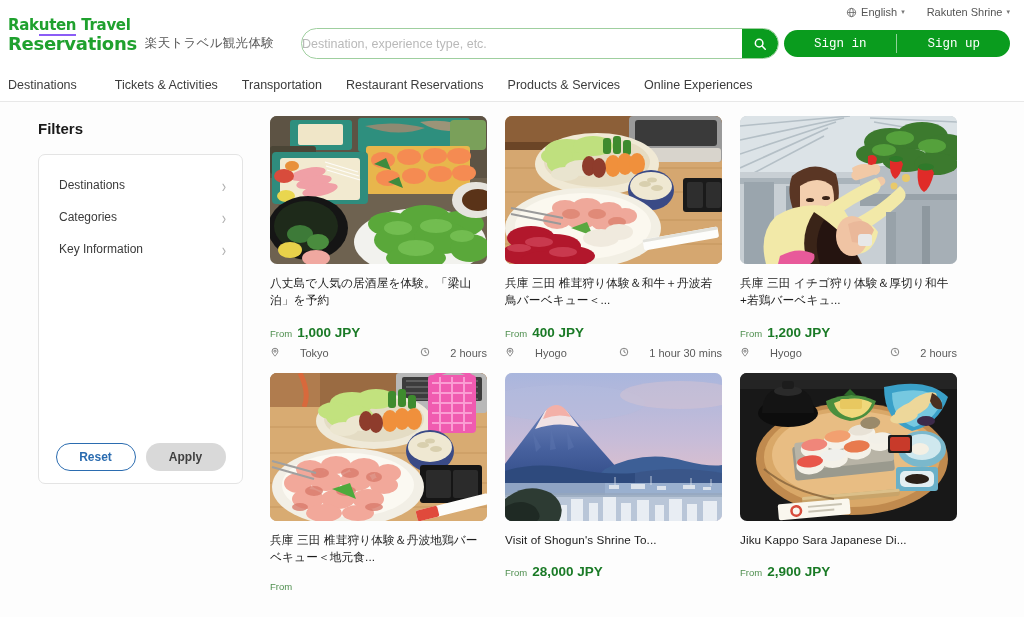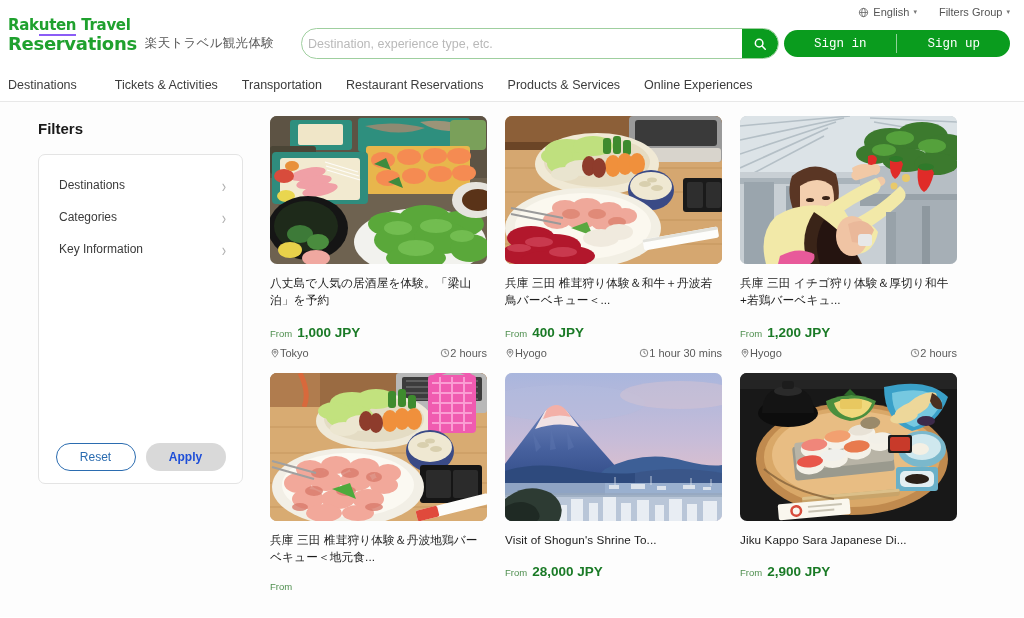--- a/index.html
+++ b/index.html
@@ -44,21 +44,21 @@
     border: 1px solid #9fcf9f;
     border-radius: 16px;
     background: #fff;
     display: flex; align-items: center;
     overflow: hidden;
   }
   .search-input {
     flex: 1;
     border: 0; outline: 0;
     height: 100%;
-    padding: 0 6px;
+    padding: 0 0;
     font-size: 12.5px;
     color: #333;
     background: transparent;
     font-family: "Liberation Sans", sans-serif;
   }
   .search-input::placeholder { color: #b9b9b9; }
   .search-btn {
     width: 36px; height: 100%;
     background: #0a9c1e;
     border: 0; cursor: pointer;
@@ -145,28 +145,28 @@
   .filter-actions {
     position: absolute;
     left: 0; right: 0; bottom: 12px;
     display: flex; align-items: center; justify-content: center; gap: 10px;
   }
   .btn-reset {
     width: 80px; height: 28px;
     border: 1px solid #2b6cb0;
     background: #fff; color: #2b6cb0;
     border-radius: 15px;
-    font-size: 12px; font-weight: normal;
+    font-size: 12px; font-weight: bold;
     cursor: pointer;
     font-family: "Liberation Sans", sans-serif;
   }
   .btn-apply {
     width: 80px; height: 28px;
     border: 0;
-    background: #d9d9d9; color: #1d4ed8;
+    background: #d9d9d9; color: #404040;
     border-radius: 15px;
     font-size: 12px; font-weight: bold;
     cursor: pointer;
     font-family: "Liberation Sans", sans-serif;
   }
 
   
   .results {
     flex: 1;
     padding: 14px 40px 0 2px;
@@ -195,21 +195,21 @@
     letter-spacing: 0.1px;
   }
   .card-price { margin-top: 16px; display: flex; align-items: baseline; gap: 5px; }
   .from-label { font-size: 9.5px; color: #4f8f4f; }
   .price-val { font-size: 13.5px; font-weight: bold; color: #1a7a26; }
   .card-meta {
     margin-top: 7px;
     display: flex; align-items: center; justify-content: space-between;
     font-size: 11px; color: #5a5a5a;
   }
-  .meta-chunk { display: flex; align-items: center; gap: 0; }
+  .meta-chunk { display: flex; gap: 20px; }
   .meta-chunk svg { display:block; }
 </style>
 </head>
 <body>
 
 <div class="header">
 
   <div class="logo-wrap">
     <div class="logo-main">
       <div class="logo-line1"><span>Rak</span><span class="ul">uten</span><span> Travel</span></div>
@@ -232,21 +232,21 @@
     <div class="util-item">
       <svg class="globe-icon" width="11" height="11" viewBox="0 0 24 24" fill="none" stroke="#666" stroke-width="1.8">
         <circle cx="12" cy="12" r="9"></circle>
         <ellipse cx="12" cy="12" rx="4" ry="9"></ellipse>
         <line x1="3" y1="12" x2="21" y2="12"></line>
       </svg>
       <span>English</span>
       <span class="caret">▾</span>
     </div>
     <div class="util-item">
-      <span>Filters Group</span>
+      <span>Rakuten Shrine</span>
       <span class="caret">▾</span>
     </div>
   </div>
 
   <div class="auth-row">
     <button class="auth-btn">Sign in</button>
     <div class="auth-sep"></div>
     <button class="auth-btn">Sign up</button>
   </div>
 </div>

